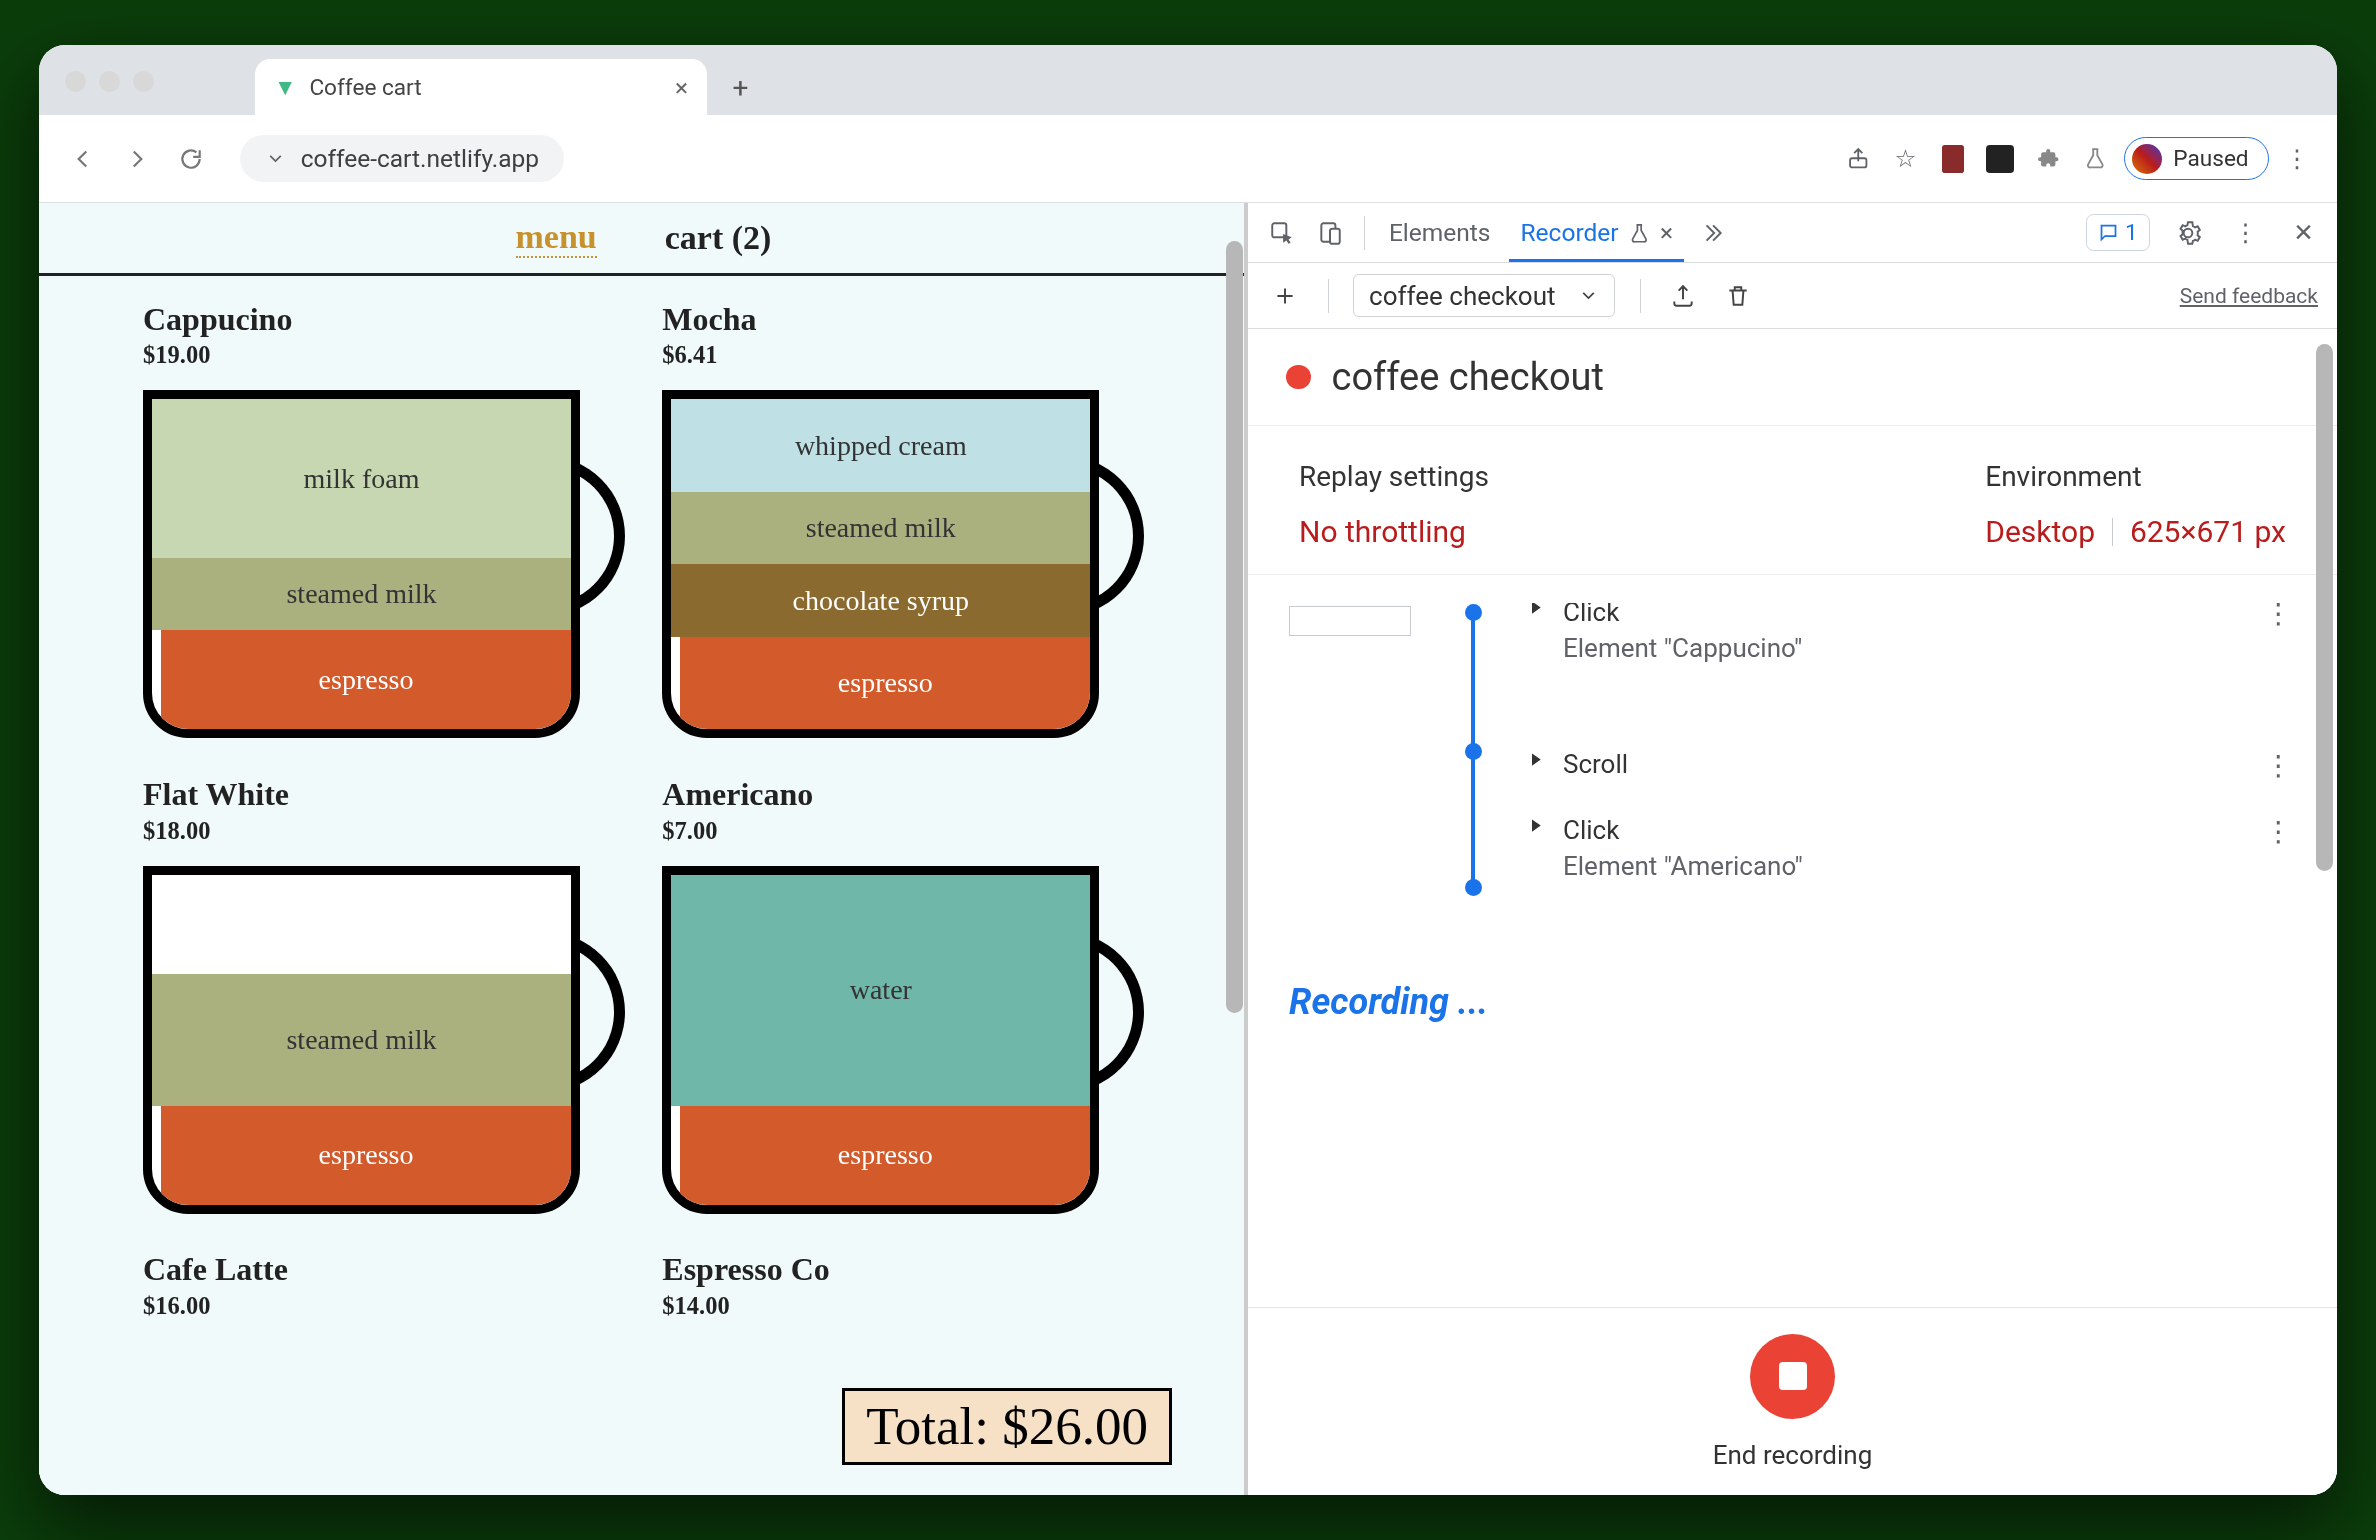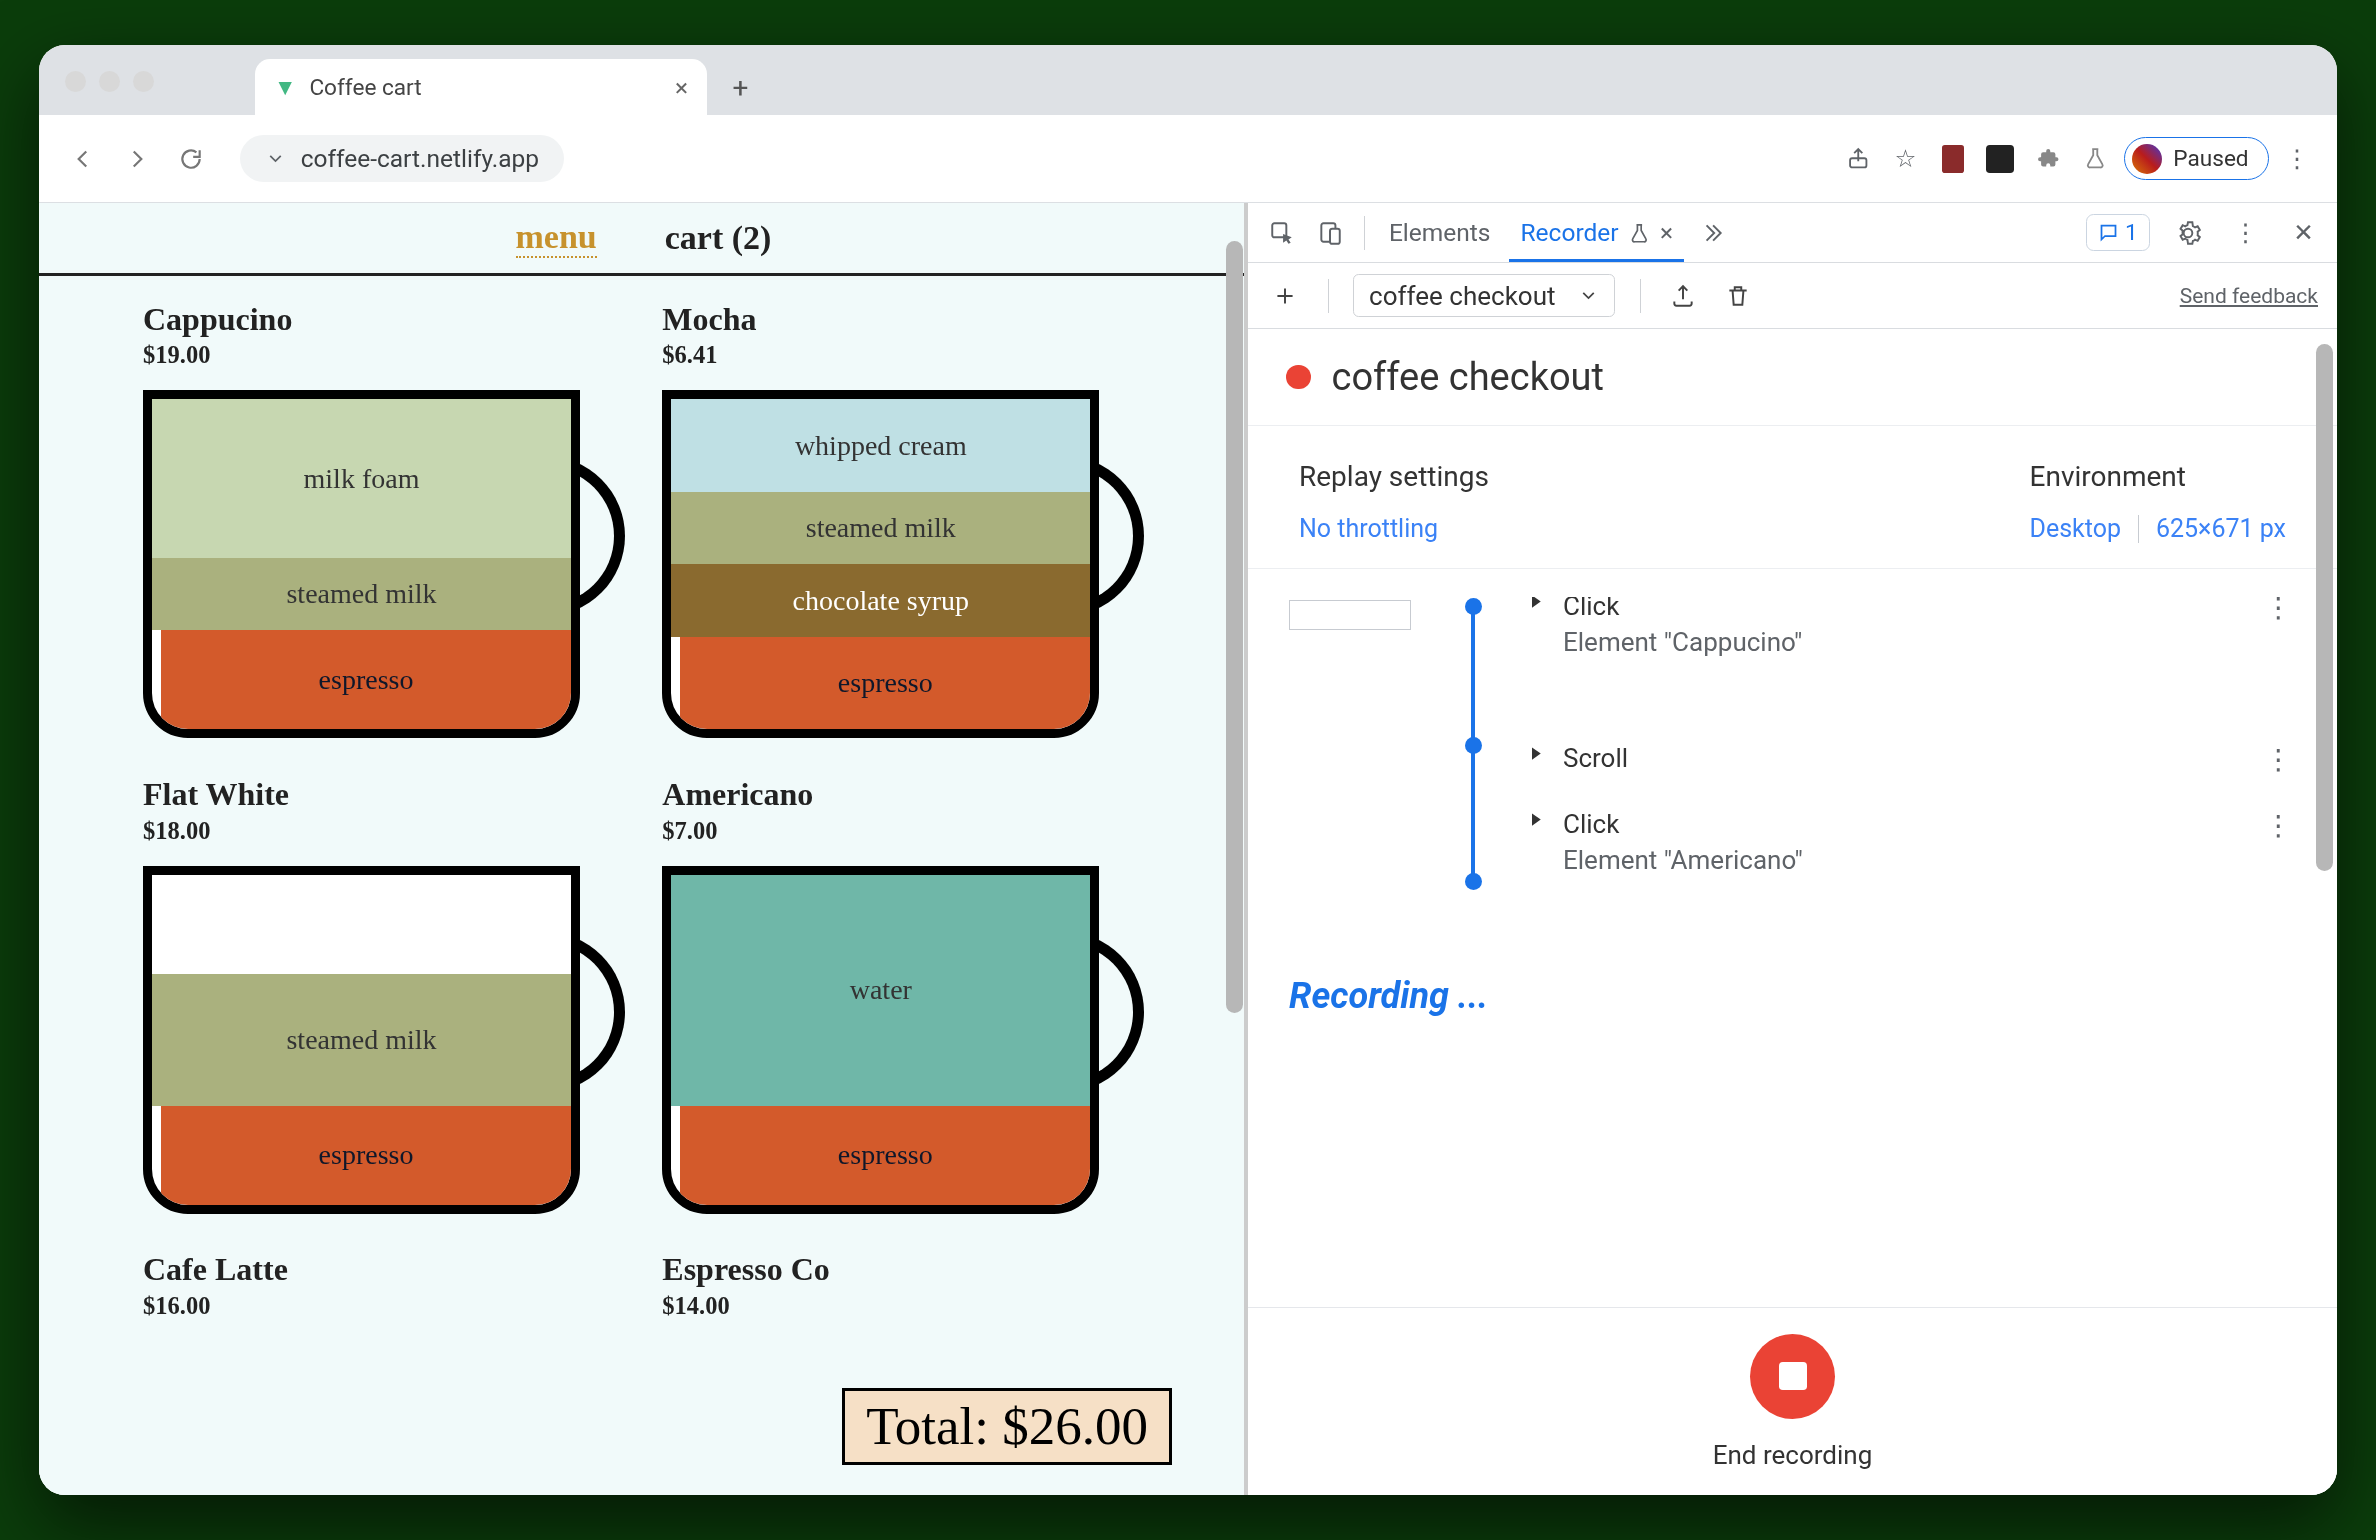--- a/index.html
+++ b/index.html
@@ -71,21 +71,21 @@
   .menubar .ci{ color:#222; font-weight:bold;}
   .products{ padding:24.5px 104px 0; display:grid; grid-template-columns: 508px 508px; gap: 5.6px 11.3px; font-family:"Georgia",serif;}
   .prod{ }
   .pname{ font-size:32px; font-weight:bold; color:#222;}
   .pprice{ font-size:24.5px; font-weight:bold; color:#222; margin-top:3.8px;}
   .mug{ position:relative; width:437px; height:348px; margin-top:21px; margin-bottom:32px;}
   .handle{ position:absolute; right:-45px; top:66px; width:104px; height:160px; border:11.3px solid #000; border-left:none; border-radius:0 85px 85px 0; z-index:0;}
   .cupwrap{position:absolute; left:0; top:0; width:437px; height:348px; overflow:hidden;}
   .cup{ position:absolute; left:0; top:0; width:437px; height:348px; border:9.4px solid #000; border-radius:0 0 45px 45px; overflow:hidden; display:flex; flex-direction:column-reverse; z-index:1; background:#fff;}
   .layer{ display:flex; align-items:center; justify-content:center; font-size:28px; color:#333;}
-  .milkfoam{background:#c7d7b1;} .steamedmilk{background:#aab17e;} .espressoL{background:#d35a2b;color:#0f172a;margin-left:9px;} .whipped{background:#bfe0e4;} .choc{background:#8a6a2f;color:#fff;} .water{background:#6fb7a8;}
+  .milkfoam{background:#c7d7b1;} .steamedmilk{background:#aab17e;} .espressoL{background:#d35a2b;color:#ffffff;margin-left:9px;} .whipped{background:#bfe0e4;} .choc{background:#8a6a2f;color:#fff;} .water{background:#6fb7a8;}
 
   .total{ position:absolute; bottom:30px; right:76px; background:#f6e0c6; border:3.8px solid #000; padding:5.6px 21px; font-family:"Georgia",serif; font-size:53px;}
   .scrollthumb{position:absolute; right:4.7px; top:38px; width:17px; height:772px; background:#b7b7b7; border-radius:9.4px;}
 
   
   .dt-tabs{ height:60px; border-bottom:0.9px solid #d9dce0; display:flex; align-items:center; padding:0 13px; gap:7.5px; font-size:24.5px; color:#5f6368;}
   .dt-ic{width:41px;height:41px;display:flex;align-items:center;justify-content:center;}
   .dt-ic svg{width:26px;height:26px;stroke:#5f6368;stroke-width:1.8;fill:none;}
   .dt-divider{width:0.9px;height:34px;background:#cfd2d6;margin:0 5.6px;}
   .dt-tab{padding:15px 11.3px;}
@@ -100,21 +100,21 @@
   .feedback{margin-left:auto;font-size:21px;text-decoration:underline;color:#5f6368;}
   .bordbtn{border:0.9px solid #cfd2d6;border-radius:5.6px;padding:5.6px 15px;display:flex;align-items:center;gap:22.6px;}
   .icbtn{width:36px;height:36px;display:flex;align-items:center;justify-content:center;}
   .icbtn svg{width:26px;height:26px;stroke:#444;stroke-width:1.8;fill:none;}
 
   .rec-title{display:flex;align-items:center;gap:21px;padding:26px 38px;font-size:38px;color:#333;border-bottom:0.9px solid #eceef1;}
   .reddot{width:24.5px;height:24.5px;border-radius:50%;background:#ea4335;}
 
   .settings{display:flex;justify-content:space-between;padding:34px 51px 24.5px;border-bottom:0.9px solid #eceef1;}
   .settings .col .h{font-size:28px;color:#333;margin-bottom:21px;}
-  .settings .col .v{font-size:25px;color:#3b82f6;display:flex;align-items:center;gap:17px;}
+  .settings .col .v{font-size:30px;color:#b91c1c;display:flex;align-items:center;gap:17px;}
   .divpipe{width:0.9px;height:28px;background:#c7cbd1;}
 
   .steps{position:relative;flex:1;overflow:hidden;padding:3.8px 41px 0 41px;margin-top:28px;}
   .stepwrap{display:flex;gap:36px;}
   .thumbcol{width:132px;}
   .stepthumb{width:122px;height:30px;border:0.9px solid #c7cbd1;background:#fff;}
   .tl{position:relative;width:32px;}
   .tl-line{position:absolute;left:14px;top:0;width:3.8px;background:#1a73e8;}
   .tl-dot{position:absolute;left:7.5px;width:17px;height:17px;border-radius:50%;background:#1a73e8;}
   .steplist{flex:1;}

